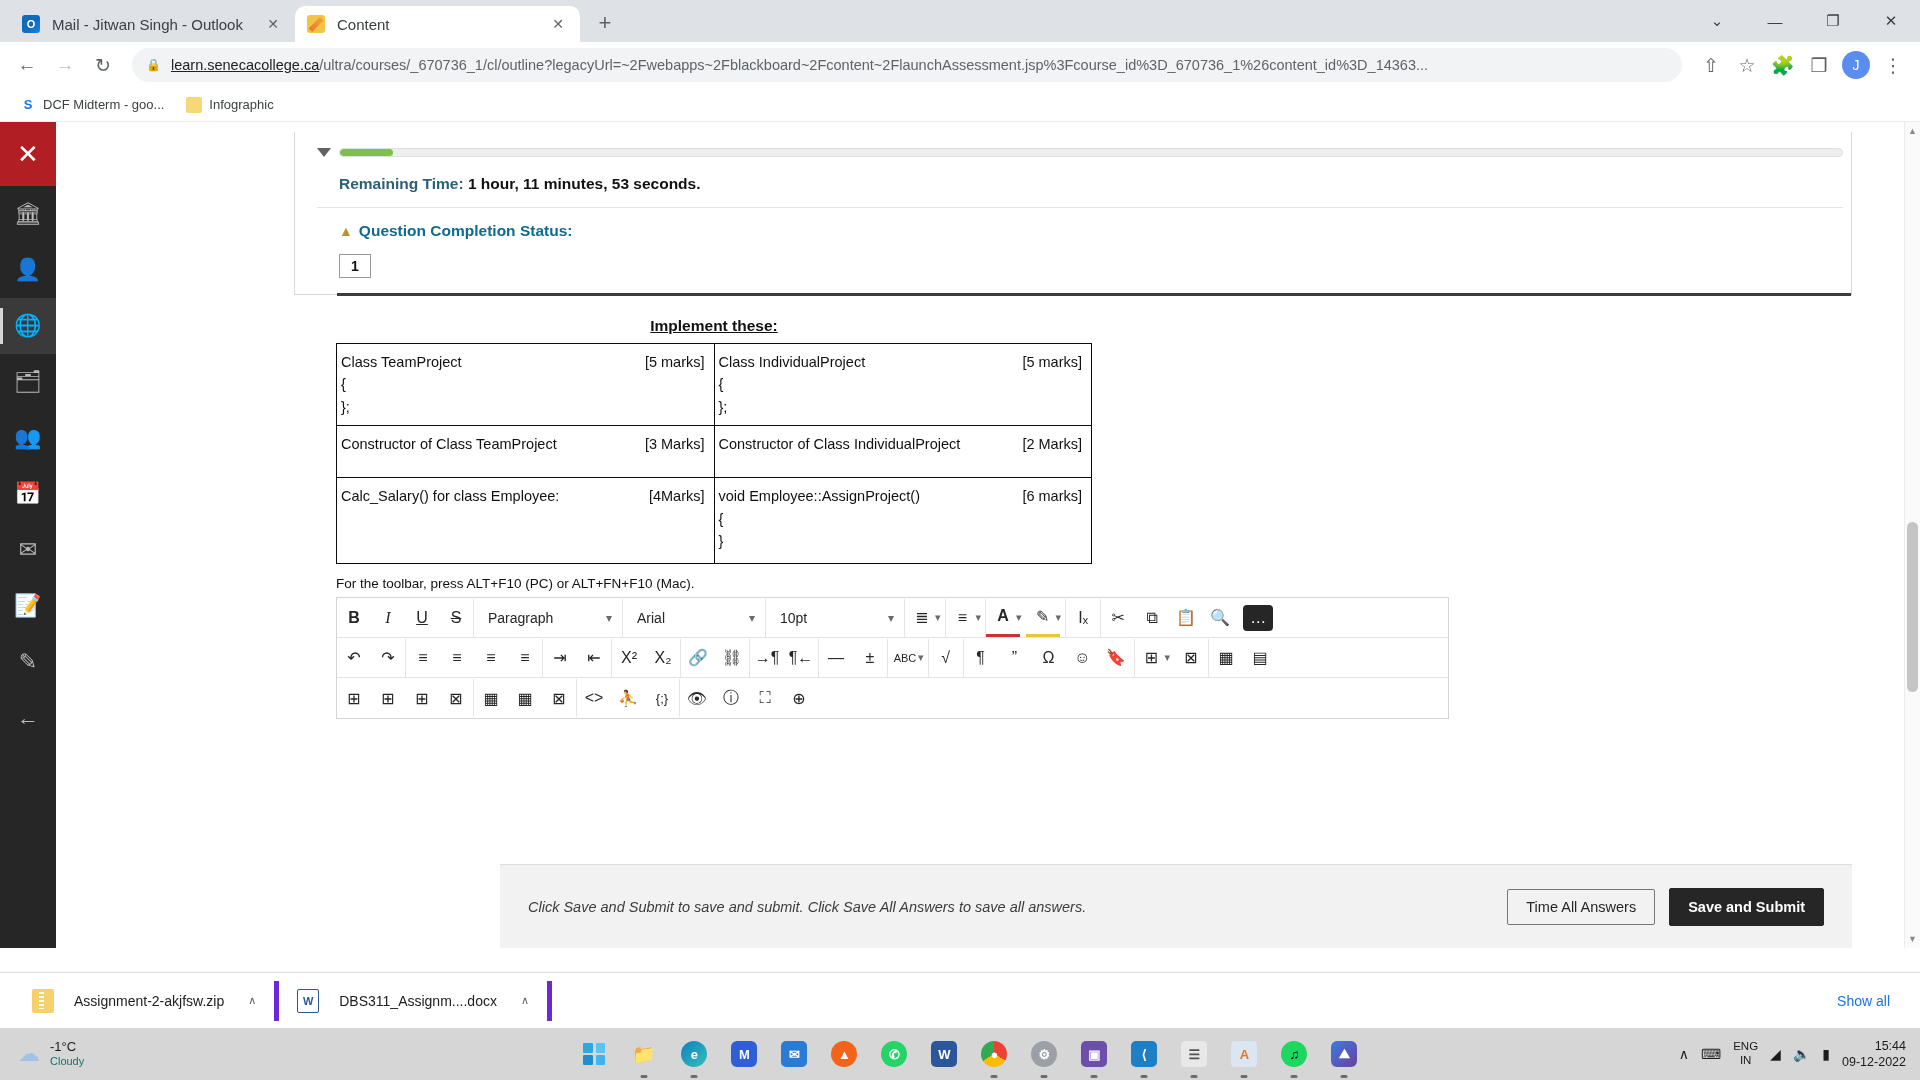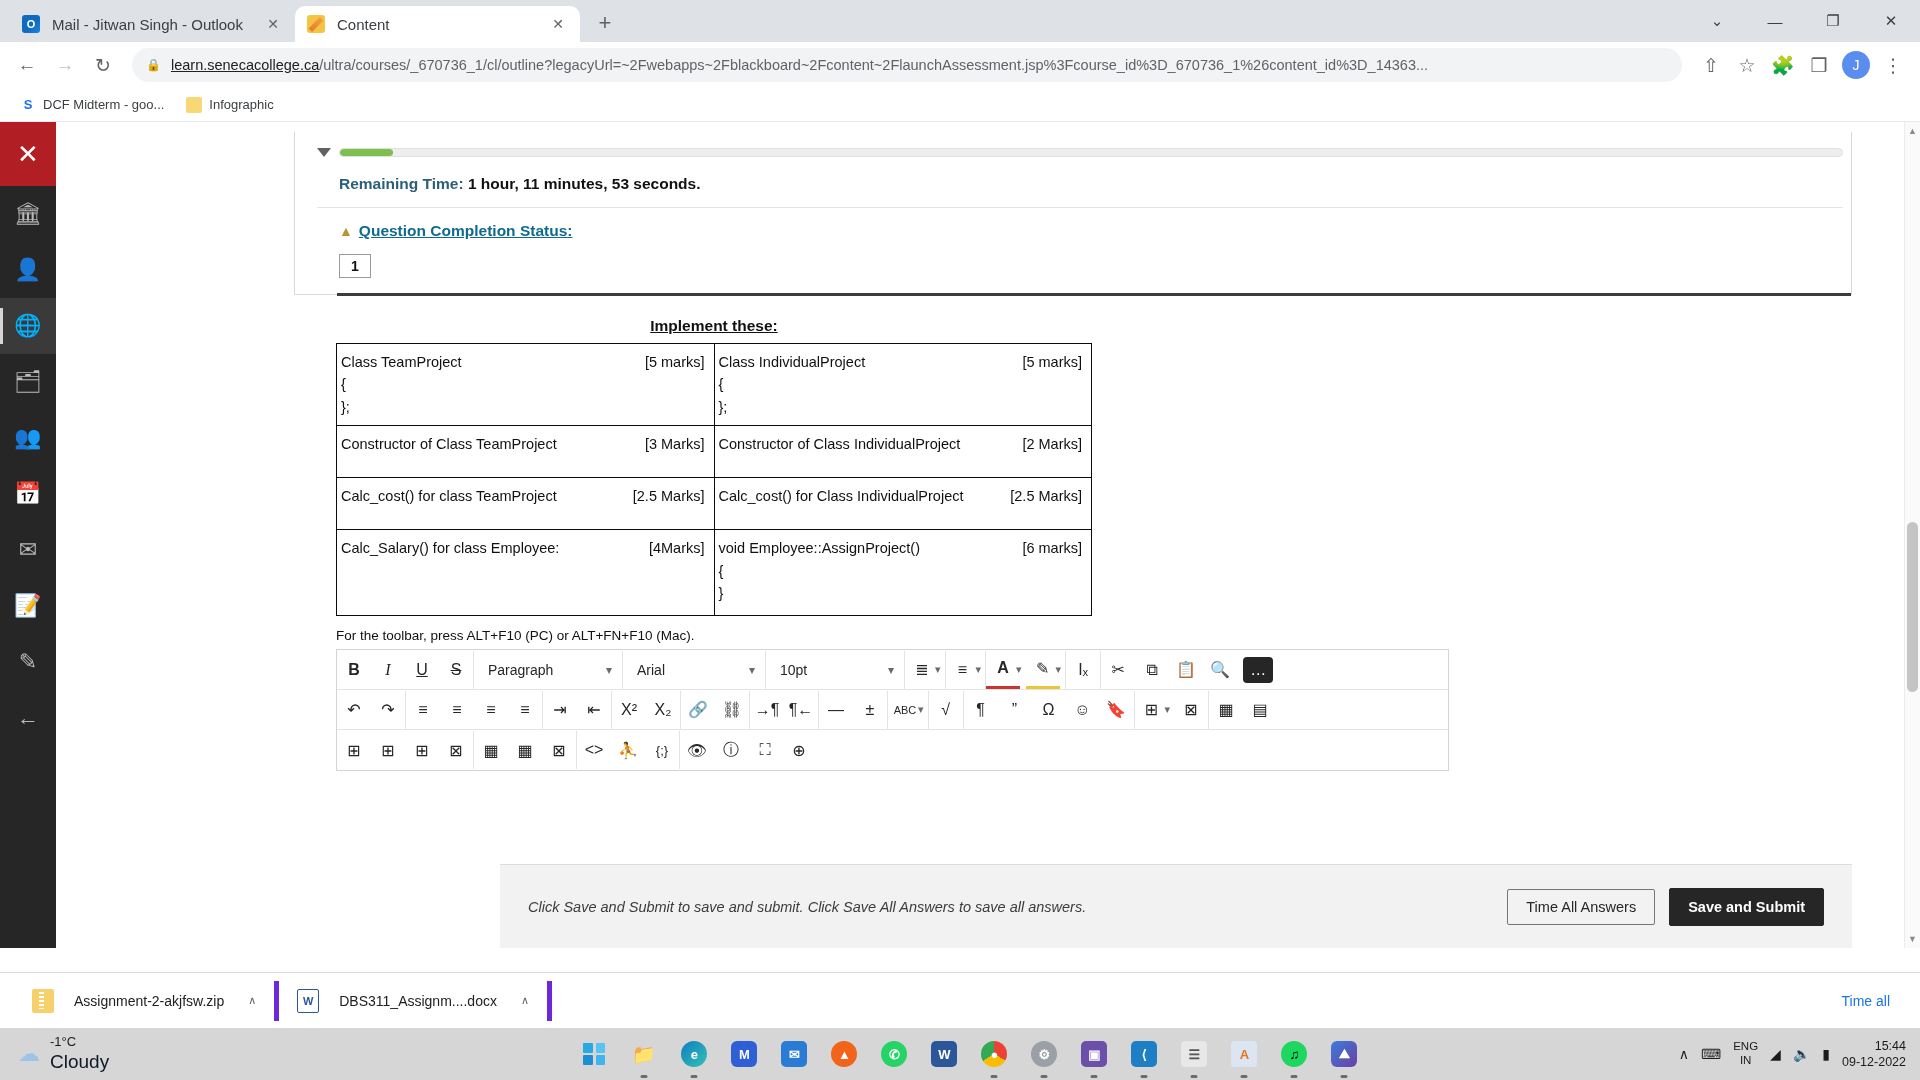--- a/index.html
+++ b/index.html
@@ -150,21 +150,21 @@
   .rem-time {
     font-size: 15.5px; color: #1a1a1a; padding: 8px 0 14px 22px;
     border-bottom: 1px solid #e3e3e3;
   }
   .rem-time .lbl { color: #2b5f7a; font-weight: bold; }
   .rem-time .val { font-weight: bold; color: #111; }
   .qcs {
     padding: 14px 0 10px 22px; display: flex; align-items: center; gap: 6px;
   }
   .chev-up { color: #b99334; font-size: 14px; line-height: 1; }
-  .qcs-label { color: #0f6a8f; font-weight: bold; font-size: 15.5px; text-decoration: underline; }
+  .qcs-label { color: #0f6a8f; font-weight: bold; font-size: 15.5px; }
   .qnum-row { padding: 4px 0 16px 22px; }
   .qnum {
     display: inline-flex; align-items: center; justify-content: center;
     width: 32px; height: 24px; border: 1px solid #9a9a9a; background: #fff;
     font-size: 14px; color: #111; font-weight: bold;
   }
   .qbox-underline {
     position: absolute; left: 42px; right: 0; bottom: -2px; height: 3px;
     background: #3c3c3c;
   }
@@ -272,21 +272,21 @@
 
   
   .taskbar {
     position: absolute; left: 0; right: 0; bottom: 0; height: 52px;
     background: #d6d6d6; display: flex; align-items: center;
   }
   .weather { display: flex; align-items: center; gap: 10px; padding-left: 18px; width: 260px; }
   .weather-ico { font-size: 22px; color: #9fc3e8; }
   .weather-txt { line-height: 1.25; }
   .weather-temp { font-size: 13px; color: #1b1b1b; }
-  .weather-cond { font-size: 19px; color: #0f172a; }
+  .weather-cond { font-size: 11px; color: #0f766e; }
   .tb-center { flex: 1; display: flex; align-items: center; justify-content: center; gap: 14px; }
   .tb-app {
     width: 36px; height: 36px; border-radius: 5px; position: relative;
     display: flex; align-items: center; justify-content: center; font-size: 19px;
   }
   .tb-app.running:after {
     content: ""; position: absolute; bottom: -6px; left: 50%; transform: translateX(-50%);
     width: 7px; height: 3px; border-radius: 2px; background: #6b6b6b;
   }
   .tb-right { display: flex; align-items: center; gap: 12px; padding-right: 14px; }
@@ -438,34 +438,20 @@
                 </div>
               </td>
               <td>
                 <div class="cell-row">
                   <span class="cell-main">Constructor of Class IndividualProject</span>
                   <span class="cell-mark">[2 Marks]</span>
                 </div>
               </td>
             </tr>
             <tr>
-              <td style="height:52px">
-                <div class="cell-row">
-                  <span class="cell-main">Calc_cost() for class TeamProject</span>
-                  <span class="cell-mark">[2.5 Marks]</span>
-                </div>
-              </td>
-              <td>
-                <div class="cell-row">
-                  <span class="cell-main">Calc_cost() for Class IndividualProject</span>
-                  <span class="cell-mark">[2.5 Marks]</span>
-                </div>
-              </td>
-            </tr>
-            <tr>
               <td style="height:86px">
                 <div class="cell-row">
                   <span class="cell-main">Calc_Salary() for class Employee:</span>
                   <span class="cell-mark">[4Marks]</span>
                 </div>
               </td>
               <td>
                 <div class="cell-row">
                   <span class="cell-main">void Employee::AssignProject()</span>
                   <span class="cell-mark">[6 marks]</span>
@@ -613,21 +599,21 @@
     <div class="dl-item">
       <span class="dl-ico zip"></span>
       <span>Assignment-2-akjfsw.zip</span>
       <span class="dl-caret">∧</span>
     </div>
     <div class="dl-item">
       <span class="dl-ico docx">W</span>
       <span>DBS311_Assignm....docx</span>
       <span class="dl-caret">∧</span>
     </div>
-    <div class="dl-showall">Time all</div>
+    <div class="dl-showall">Show all</div>
   </div>
 
   <div class="taskbar">
     <div class="weather">
       <span class="weather-ico">☁</span>
       <span class="weather-txt">
         <span class="weather-temp" style="display:block">-1°C</span>
         <span class="weather-cond" style="display:block">Cloudy</span>
       </span>
     </div>

